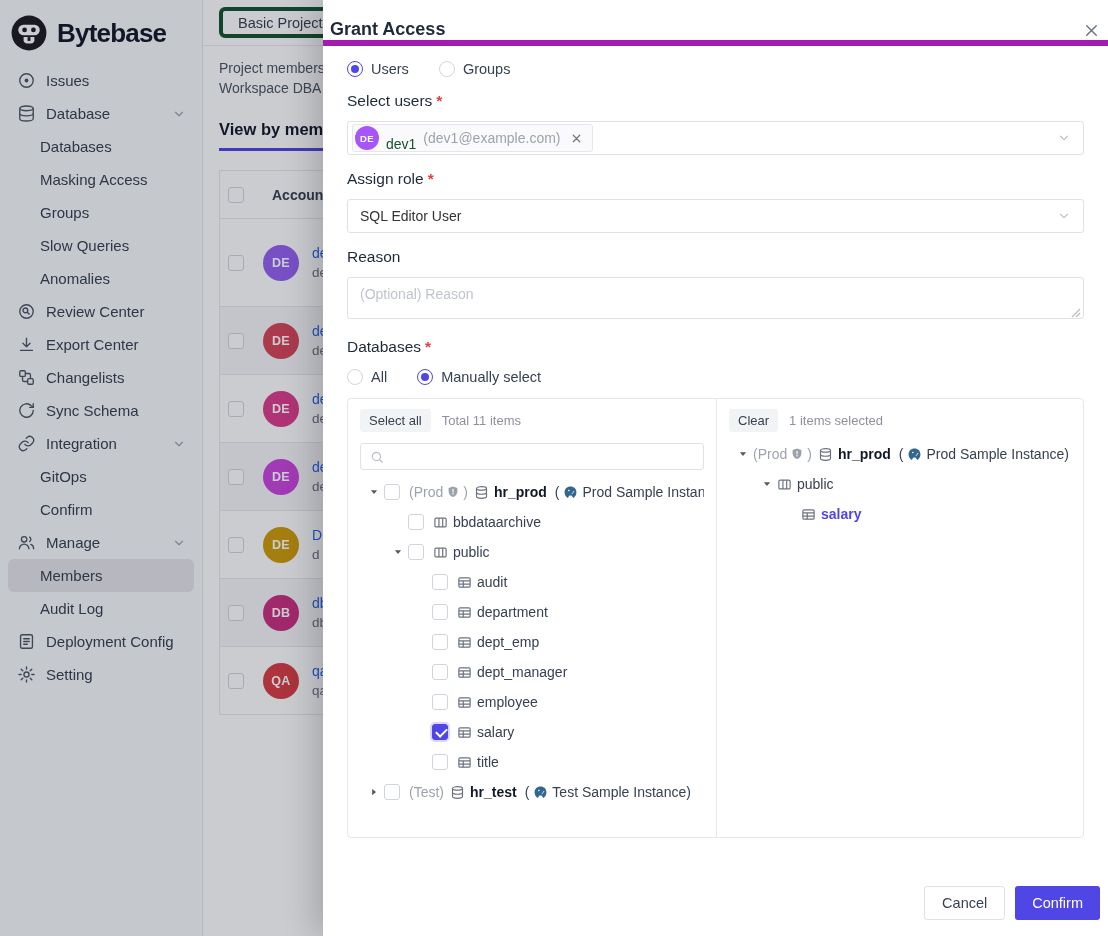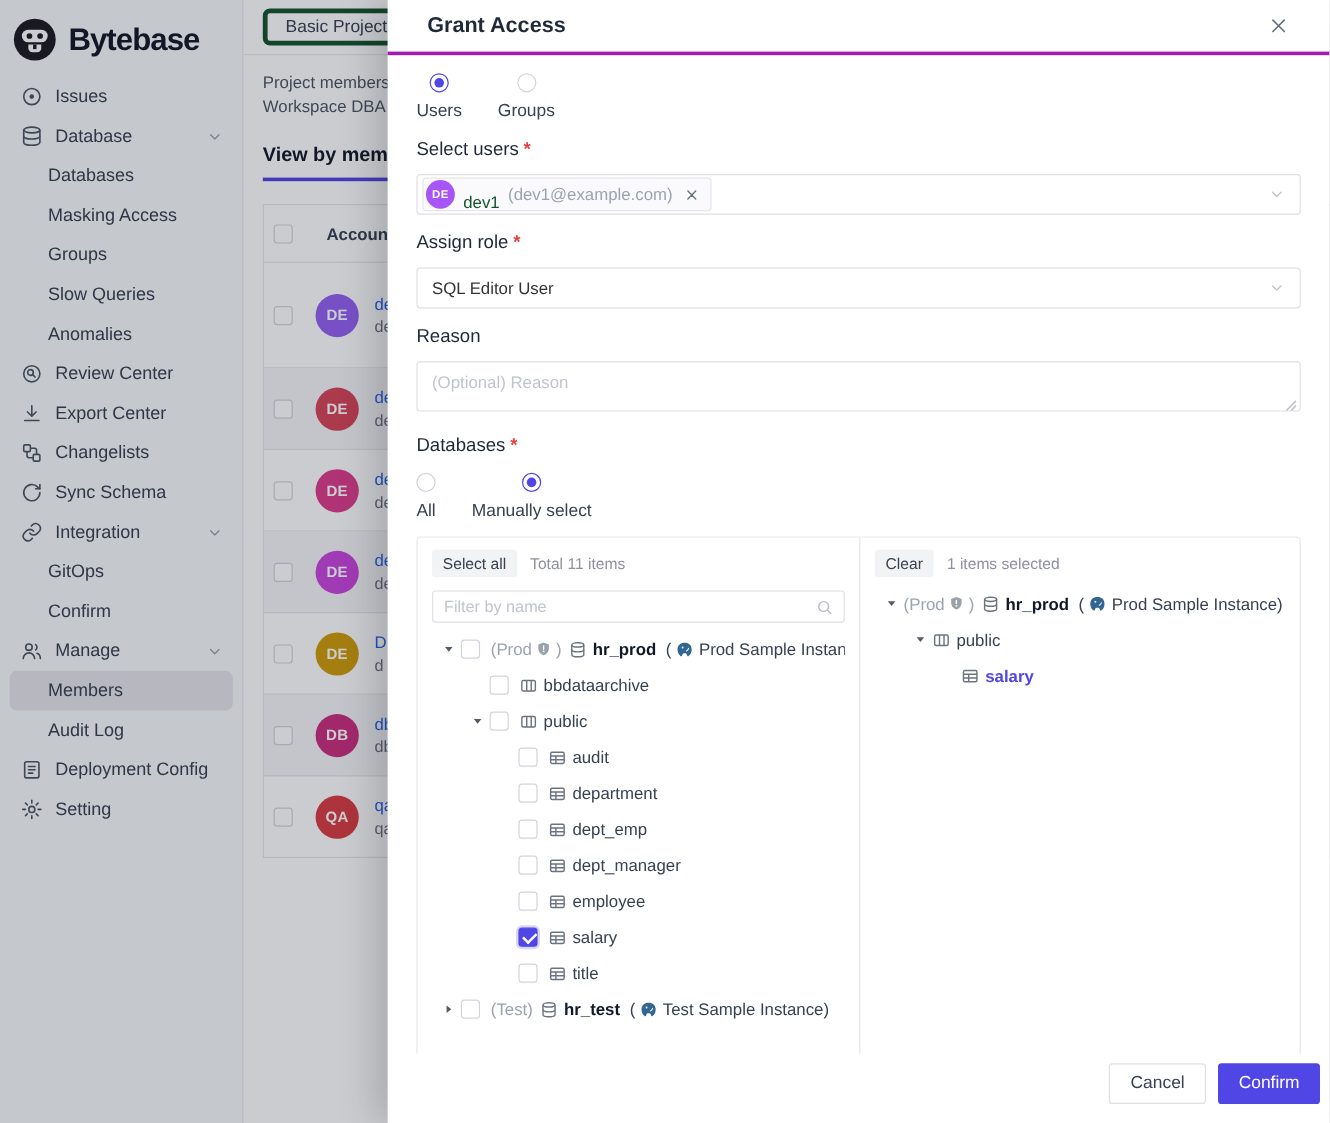--- a/index.html
+++ b/index.html
@@ -36,28 +36,28 @@
   .trow.alt { background:#f6f6f8; }
   .trow .cb { margin-right:19px; }
   .avatar { width:36px; height:36px; border-radius:50%; color:#fff; font-size:12.5px; font-weight:700; display:flex; align-items:center; justify-content:center; letter-spacing:.3px; flex:0 0 36px; }
   .rowtext { margin-left:13px; overflow:hidden; }
   .rowname { font-size:14px; color:var(--link,#2563eb); line-height:20px; }
   .rowemail { font-size:13.5px; color:#6b7280; line-height:19px; }
 
   
   .mask { position:absolute; inset:0; background:var(--mask, rgba(17,24,39,0.22)); z-index:5; }
   .modal { position:absolute; left:323px; top:0; right:0; bottom:0; background:#fff; z-index:10; box-shadow:-10px 0 30px rgba(0,0,0,.18); display:flex; flex-direction:column; }
-  .modal-header { height:46px; flex:0 0 46px; display:flex; align-items:center; justify-content:space-between; padding:0 33px; border-bottom:3px solid #a21caf; }
+  .modal-header { height:46px; flex:0 0 46px; display:flex; align-items:flex-end; justify-content:space-between; padding:0 7px; border-bottom:6px solid #a21caf; }
   .modal-title { font-size:18px; font-weight:600; color:#1f2937; }
   .close-btn { color:#6b7280; display:flex; cursor:pointer; }
   .close-btn svg { width:19px; height:19px; }
   .modal-body { flex:1; padding:13px 24px 0; overflow:hidden; }
 
   .radio-row { display:flex; align-items:center; gap:30px; margin-top:2px; }
-  .radio { display:flex; align-items:center; gap:8px; font-size:14.5px; color:#374151; cursor:pointer;flex-direction:column; }
+  .radio { display:flex; align-items:center; gap:8px; font-size:14.5px; color:#374151; cursor:pointer; }
   .radio-dot { width:16px; height:16px; border-radius:50%; border:1px solid #d1d5db; background:#fff; }
   .radio-dot.on { border:1px solid var(--accent,#4f46e5); }
   .radio-dot.on::after { content:''; display:block; width:8px; height:8px; margin:3px; border-radius:50%; background:var(--accent,#4f46e5); }
 
   .field-label { margin-top:15px; display:flex; gap:4px; font-size:15.5px; font-weight:500; color:#1f2937; }
   .req { color:var(--required,#e53e3e); font-weight:600; }
 
   .select-box { margin-top:11px; height:34px; border:1px solid #e0e0e6; border-radius:3px; background:#fff; display:flex; align-items:center; justify-content:space-between; padding:0 12px; font-size:14px; color:#333; cursor:pointer; }
   .select-box.multi { padding:0 12px 0 4px; }
   .sel-chev { color:#c0c4cc; display:flex; }
@@ -433,21 +433,20 @@
           </label>
         </div>
 
       <div class="picker">
         <div class="picker-left">
           <div class="picker-head">
             <span class="mini-btn">Select all</span>
             <span class="muted">Total 11 items</span>
           </div>
           <div class="filter">
-            <input placeholder="Filter by name" style="">
             <span class="search-ic">
               <svg viewBox="0 0 24 24" fill="none" stroke="currentColor" stroke-width="2" stroke-linecap="round">
                   <circle cx="11" cy="11" r="7"></circle>
                   <path d="M16.5 16.5L21 21"></path>
                 </svg>
             </span>
           </div>
           <div class="tree" id="left-tree">
               <div class="tnode" style="padding-left: 4px;">
                 <span class="caret-slot">

